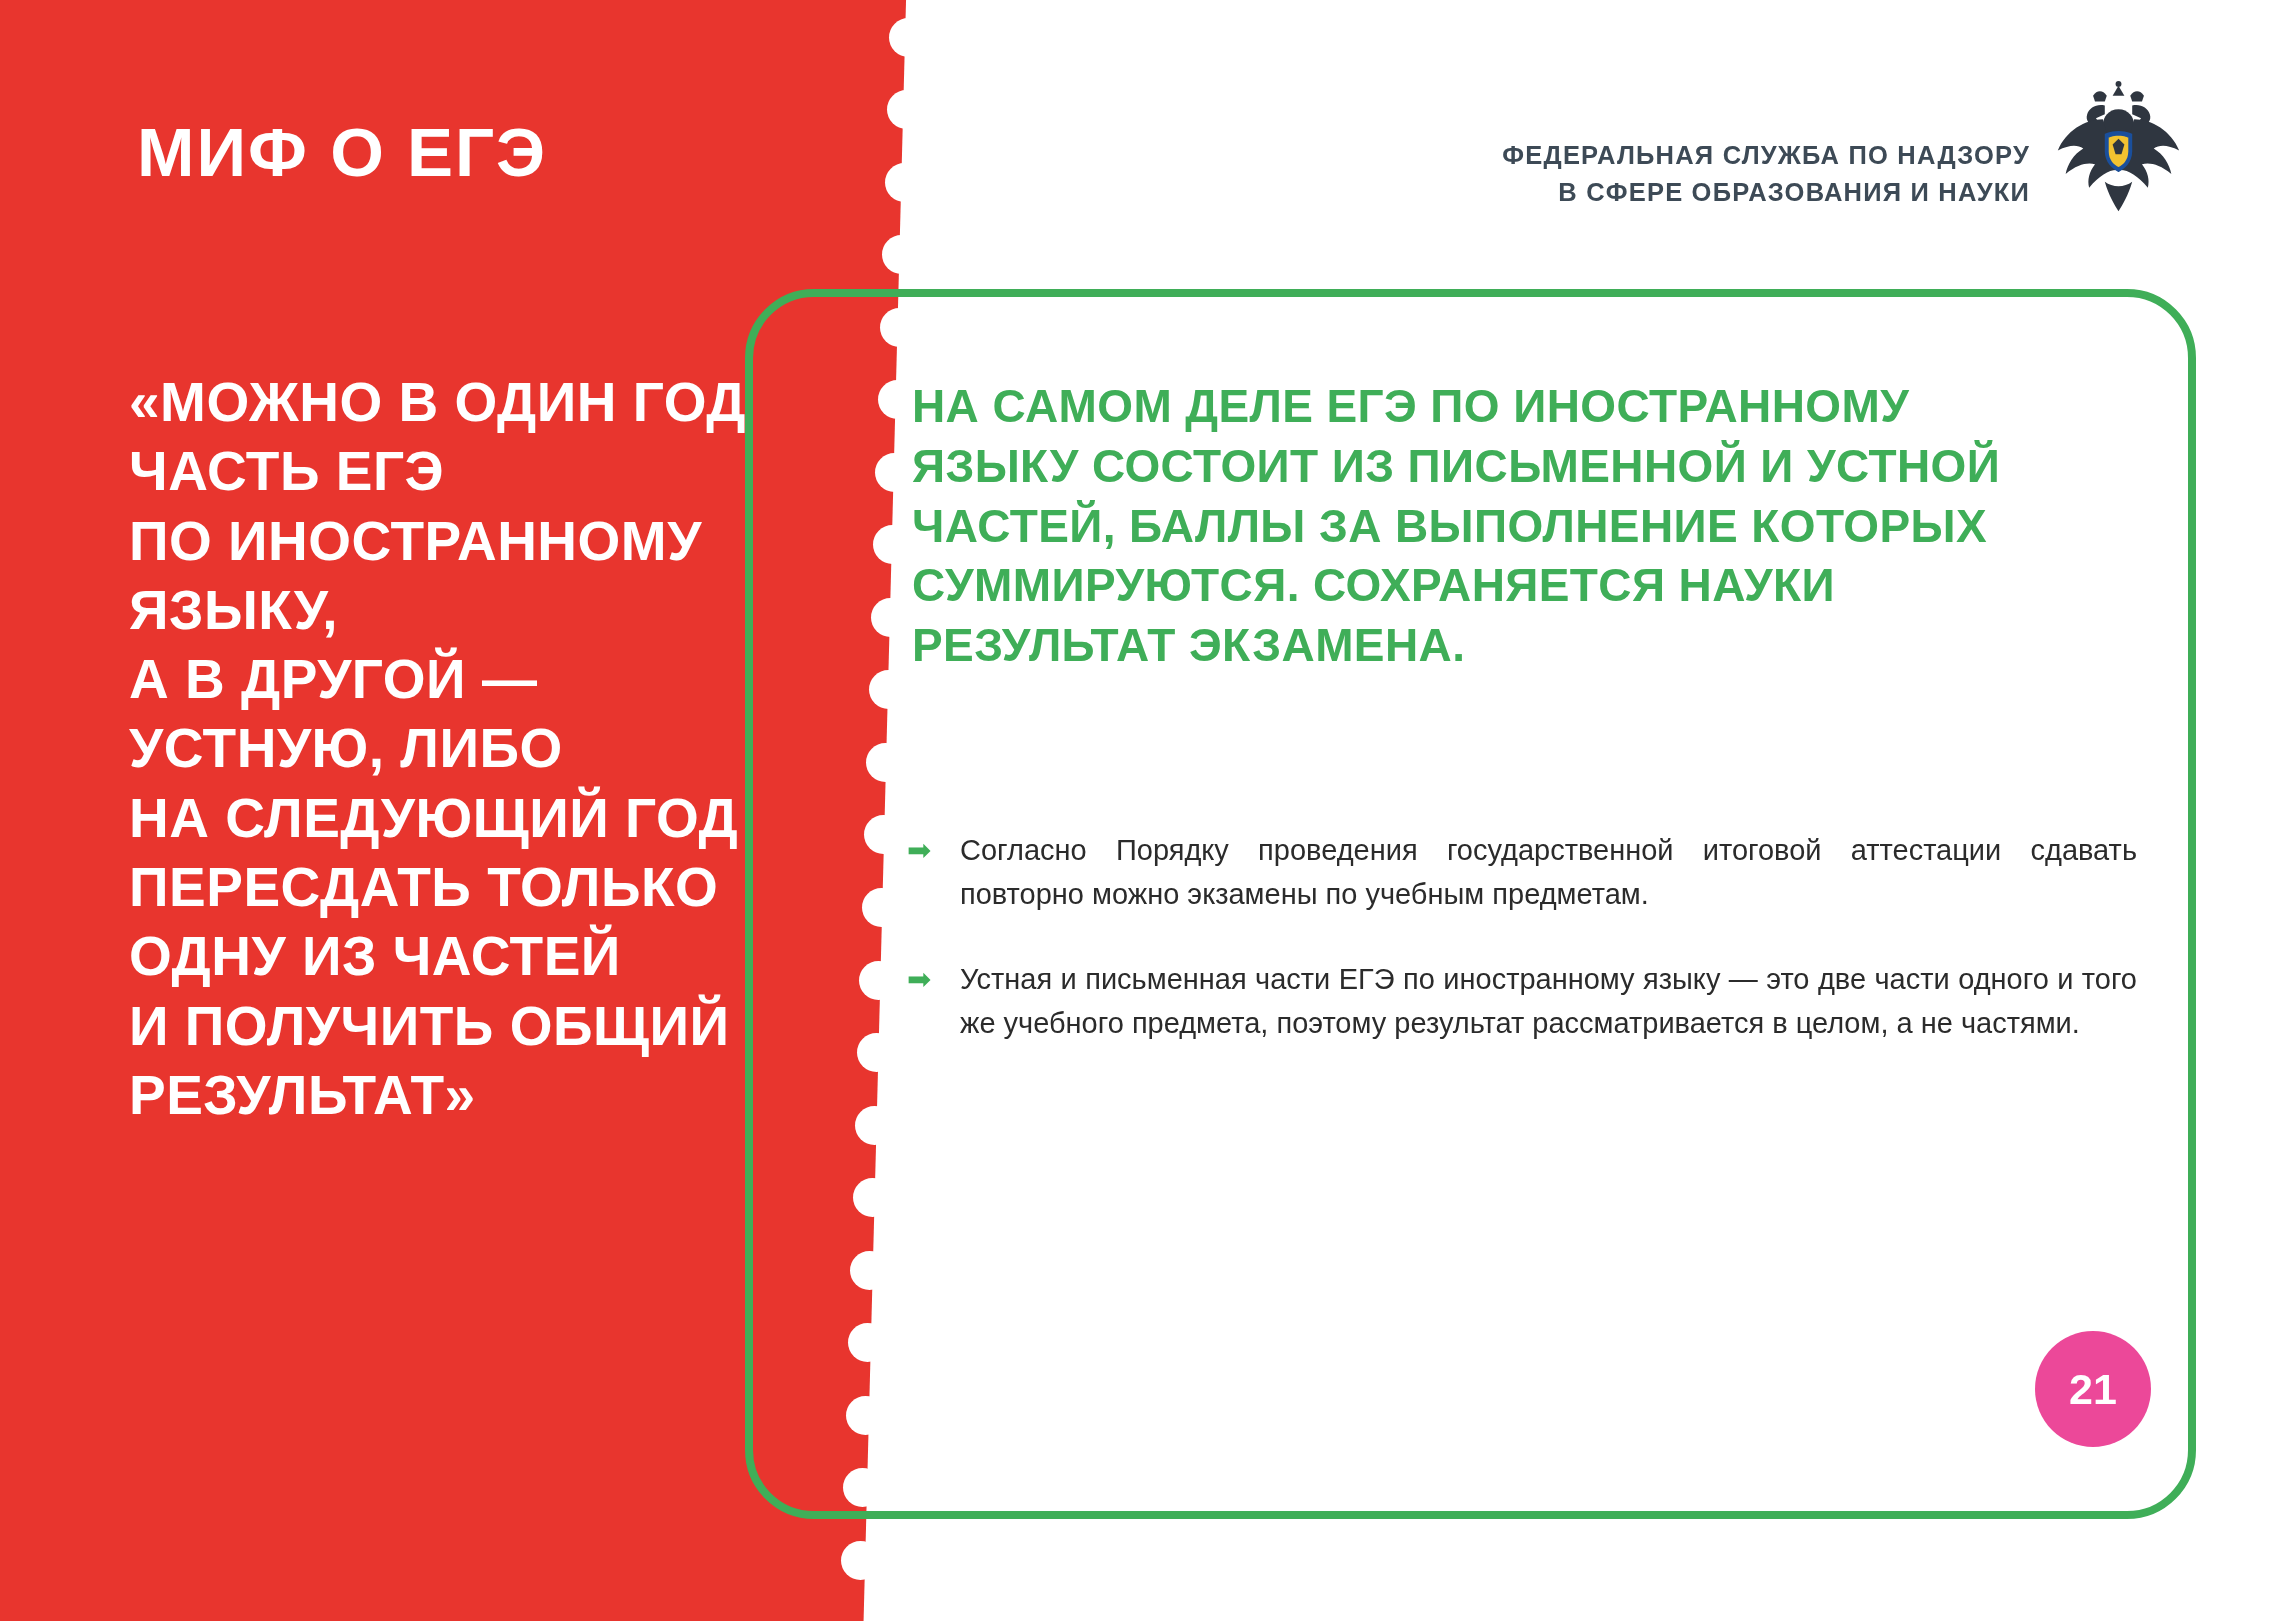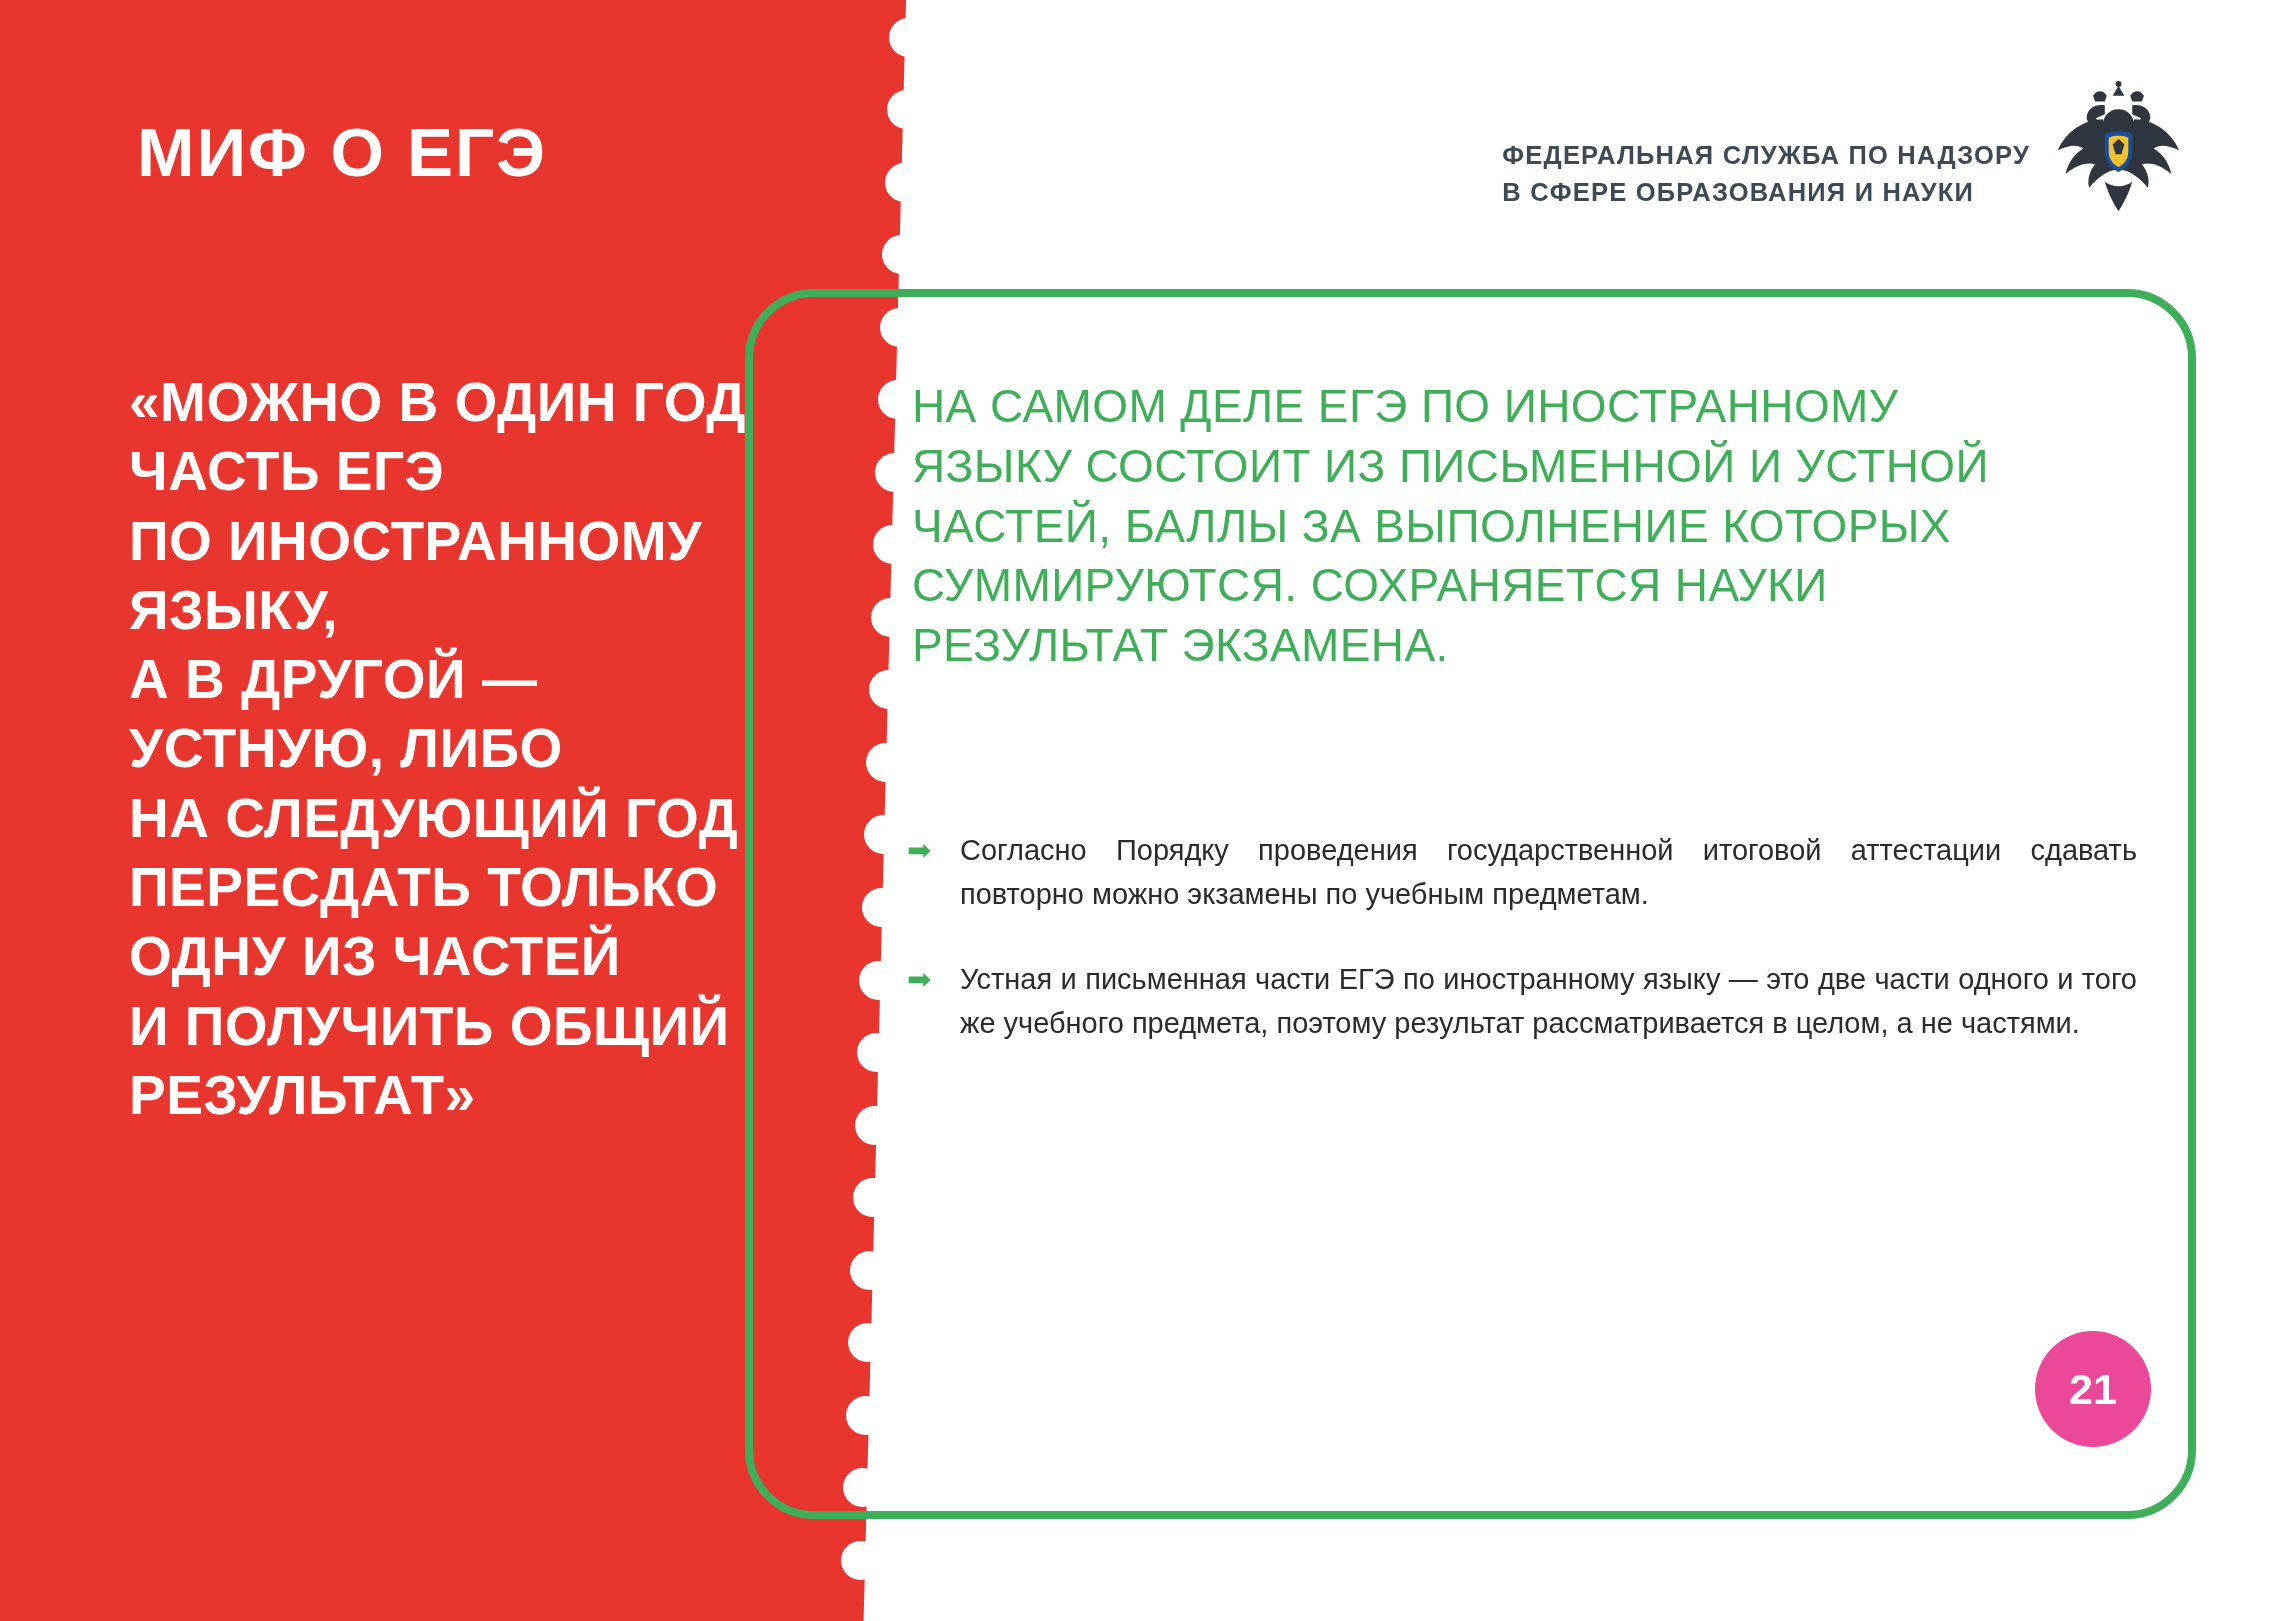--- a/index.html
+++ b/index.html
@@ -77,21 +77,21 @@
     line-height: 1.26;
     letter-spacing: 0.5px;
   }
   .myth-quote .ln { display: block; }
 
   
   .org-block {
     position: absolute;
     right: 263px;
     top: 137px;
-    text-align: left;
+    text-align: right;
     color: #3d4a56;
     font-size: 25.5px;
     font-weight: bold;
     letter-spacing: 1.2px;
     line-height: 1.45;
   }
   .org-block .ln { display: block; }
 
   
   .emblem {
@@ -115,21 +115,21 @@
     background: transparent;
   }
 
   .fact-heading {
     position: absolute;
     left: 912px;
     top: 377px;
     width: 1235px;
     color: #3fae58;
     font-size: 46px;
-    font-weight: normal;
+    font-weight: bold;
     line-height: 1.3;
     letter-spacing: 0.4px;
   }
   .fact-heading .ln { display: block; }
 
   .bullets {
     position: absolute;
     left: 907px;
     top: 828px;
     width: 1230px;

